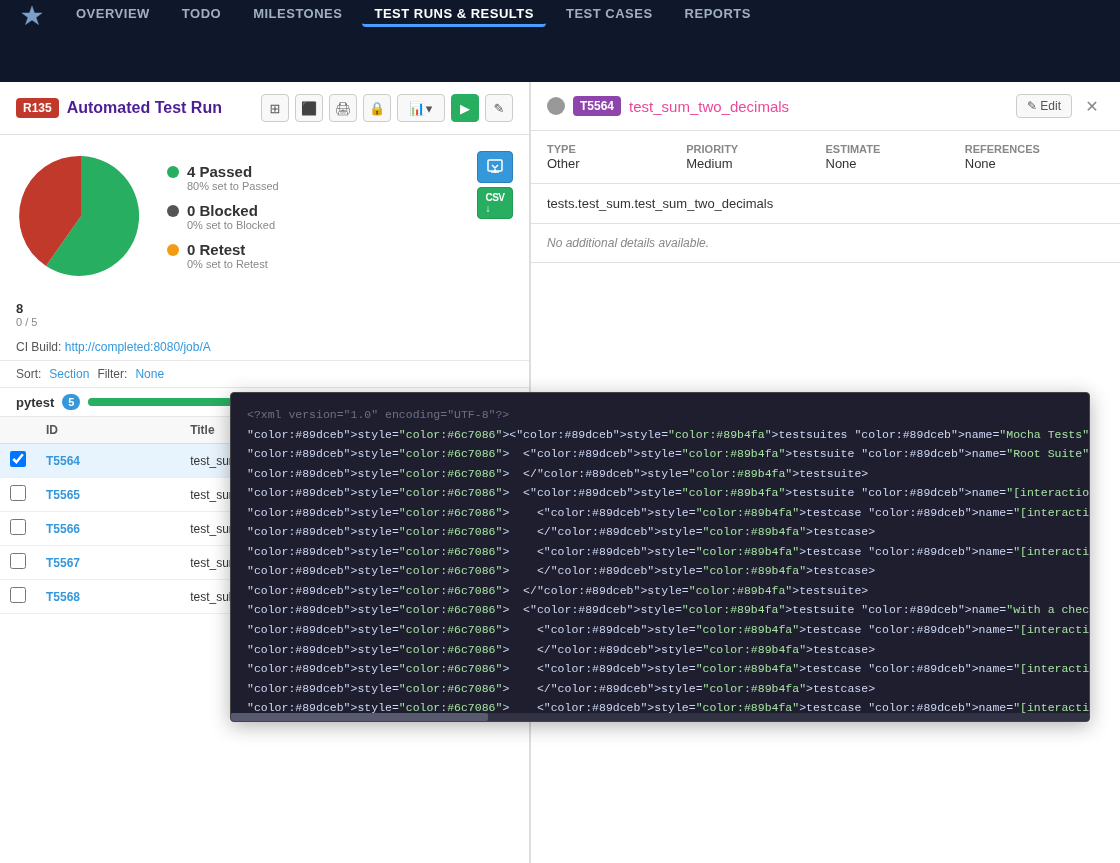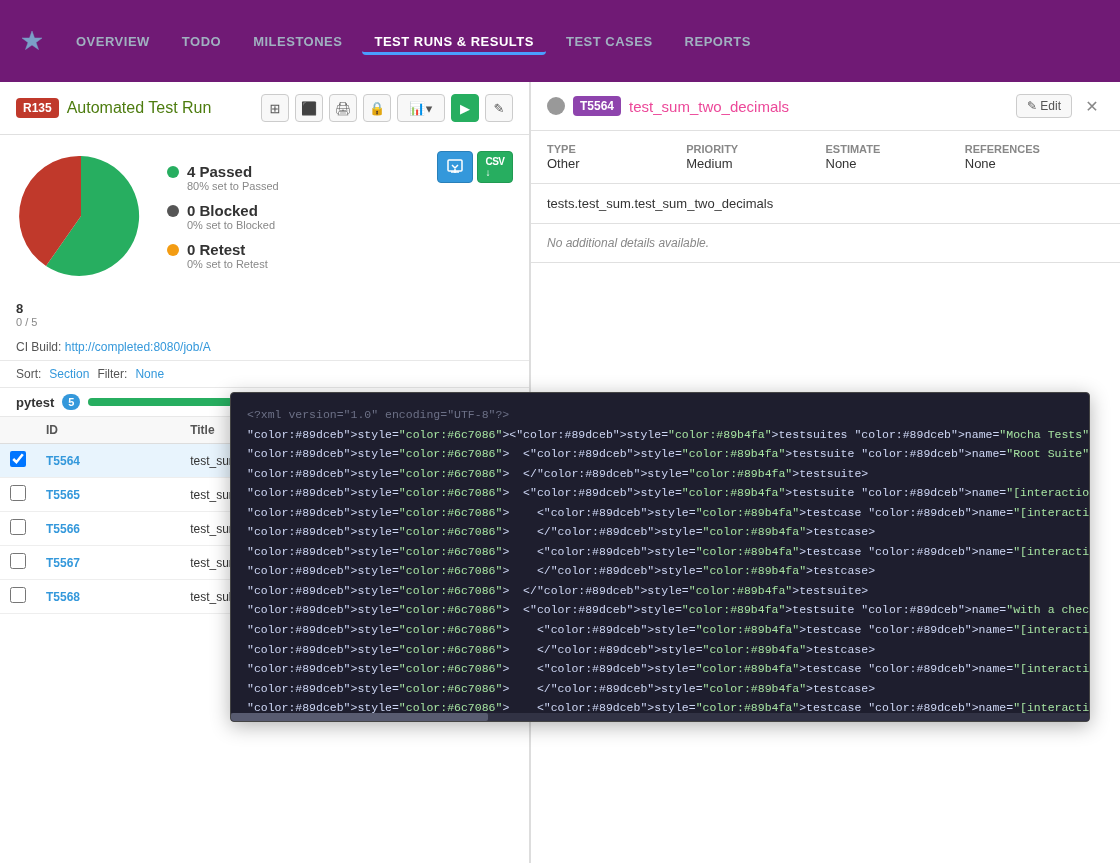--- a/index.html
+++ b/index.html
@@ -7,24 +7,24 @@
       font-family: -apple-system, BlinkMacSystemFont, 'Segoe UI', sans-serif;
       background: #f0f0f0;
       width: 1120px;
       height: 863px;
       overflow: hidden;
       position: relative;
     }
 
     
     .top-nav {
-      background: #701a75;
+      background: #0f172a;
       height: 82px;
       display: flex;
-      align-items: center;
+      align-items: flex-start;
       padding: 0 16px;
       gap: 8px;
     }
     .app-logo {
       width: 32px;
       height: 32px;
       display: flex;
       align-items: center;
       justify-content: center;
       margin-right: 8px;
@@ -73,22 +73,22 @@
     .run-badge {
       background: #c0392b;
       color: #fff;
       font-size: 12px;
       font-weight: 700;
       padding: 3px 7px;
       border-radius: 4px;
     }
     .run-title {
       font-size: 16px;
-      font-weight: 400;
-      color: #4d7c0f;
+      font-weight: 700;
+      color: #4c1d95;
       flex: 1;
     }
     .run-actions {
       display: flex;
       gap: 6px;
     }
     .run-action-btn {
       width: 28px;
       height: 28px;
       border: 1px solid #ccc;
@@ -156,21 +156,21 @@
       color: #333;
     }
     .stat-label {
       font-size: 11px;
       color: #888;
     }
 
     
     .side-actions {
       display: flex;
-      flex-direction: row;
+      flex-direction: column;
       gap: 4px;
       align-self: flex-start;
     }
     .side-action-btn {
       width: 36px;
       height: 32px;
       border: 1px solid #ccc;
       border-radius: 4px;
       background: #f8f8f8;
       display: flex;

